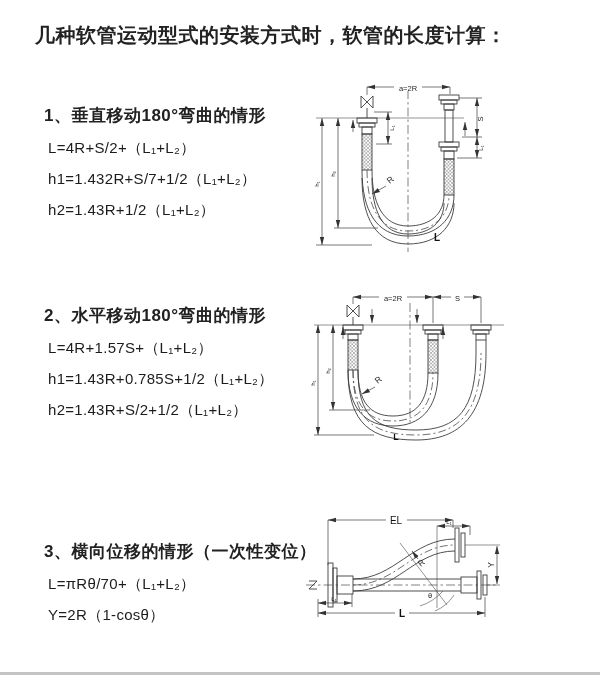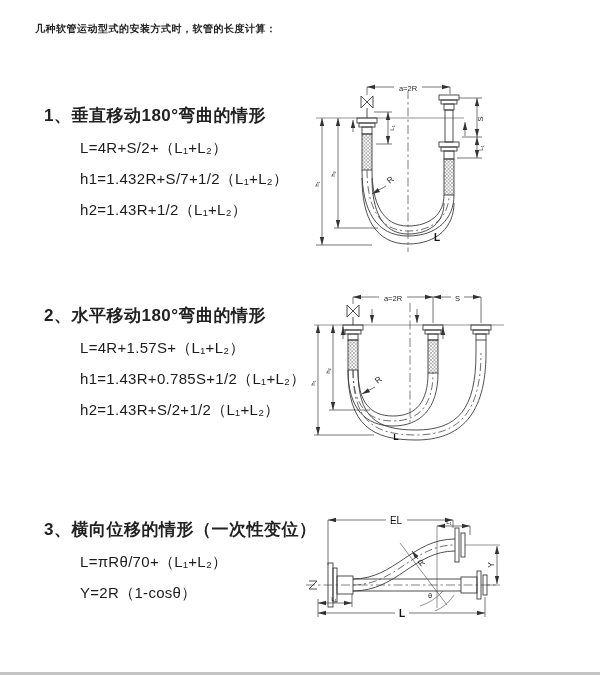--- a/index.html
+++ b/index.html
@@ -1,22 +1,22 @@
 <!DOCTYPE html>
 <html><head>
 <meta charset="utf-8">
 <style>
   html,body{margin:0;padding:0;background:#fff;}
   .page{position:relative;width:600px;height:675px;background:#fff;overflow:hidden;
         font-family:"Liberation Sans","DejaVu Sans",sans-serif;color:#222;}
-  .title{position:absolute;left:35px;top:22px;font-size:10px;font-weight:700;letter-spacing:.5px;white-space:nowrap;}
+  .title{position:absolute;left:35px;top:22px;font-size:20px;font-weight:700;letter-spacing:.5px;white-space:nowrap;}
   .sec{position:absolute;left:44px;}
-  #sec1{top:104px}#sec2{top:304px}#sec3{top:518px}
+  #sec1{top:104px}#sec2{top:304px}#sec3{top:540px}
   .heading{font-size:17px;font-weight:700;letter-spacing:.5px;white-space:nowrap;}
-  .formula{margin:12px 0 0 36px;font-size:15px;font-weight:400;color:#1c1c1c;letter-spacing:.3px;white-space:nowrap;}
+  .formula{margin:12px 0 0 4px;font-size:15px;font-weight:400;color:#1c1c1c;letter-spacing:.3px;white-space:nowrap;}
   svg{position:absolute;overflow:visible;}
   #d1{left:312px;top:78px}
   #d2{left:312px;top:283px}
   #d3{left:300px;top:505px}
   .ln{stroke:#3c3c3c;stroke-width:.9;fill:none;stroke-linecap:butt;}
   .thin{stroke:#4a4a4a;stroke-width:.6;fill:none;}
   .dim{stroke:#3c3c3c;stroke-width:.7;fill:none;}
   .dd{stroke:#4a4a4a;stroke-width:.7;fill:none;stroke-dasharray:9 3 2.5 3;}
   .dsh{stroke:#4a4a4a;stroke-width:.8;fill:none;stroke-dasharray:8 3 2 3;}
   .hose{fill:url(#ht1);stroke:#3c3c3c;stroke-width:.9;}

